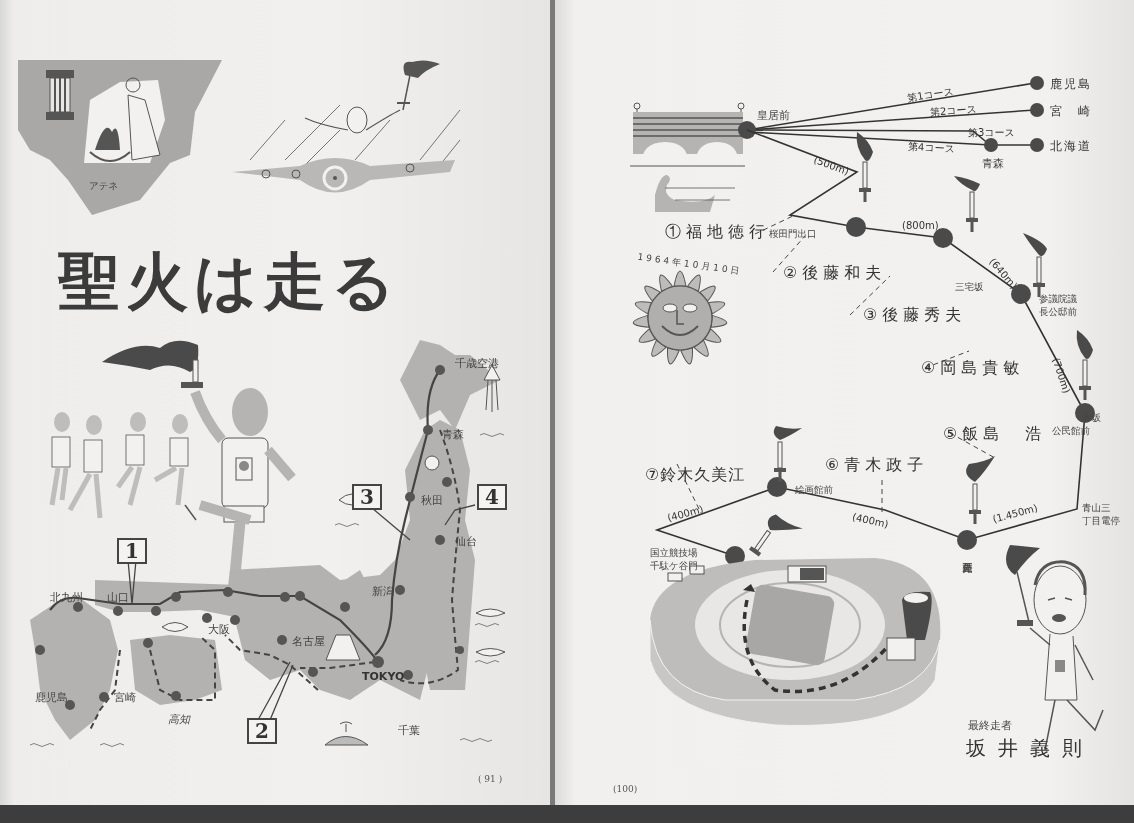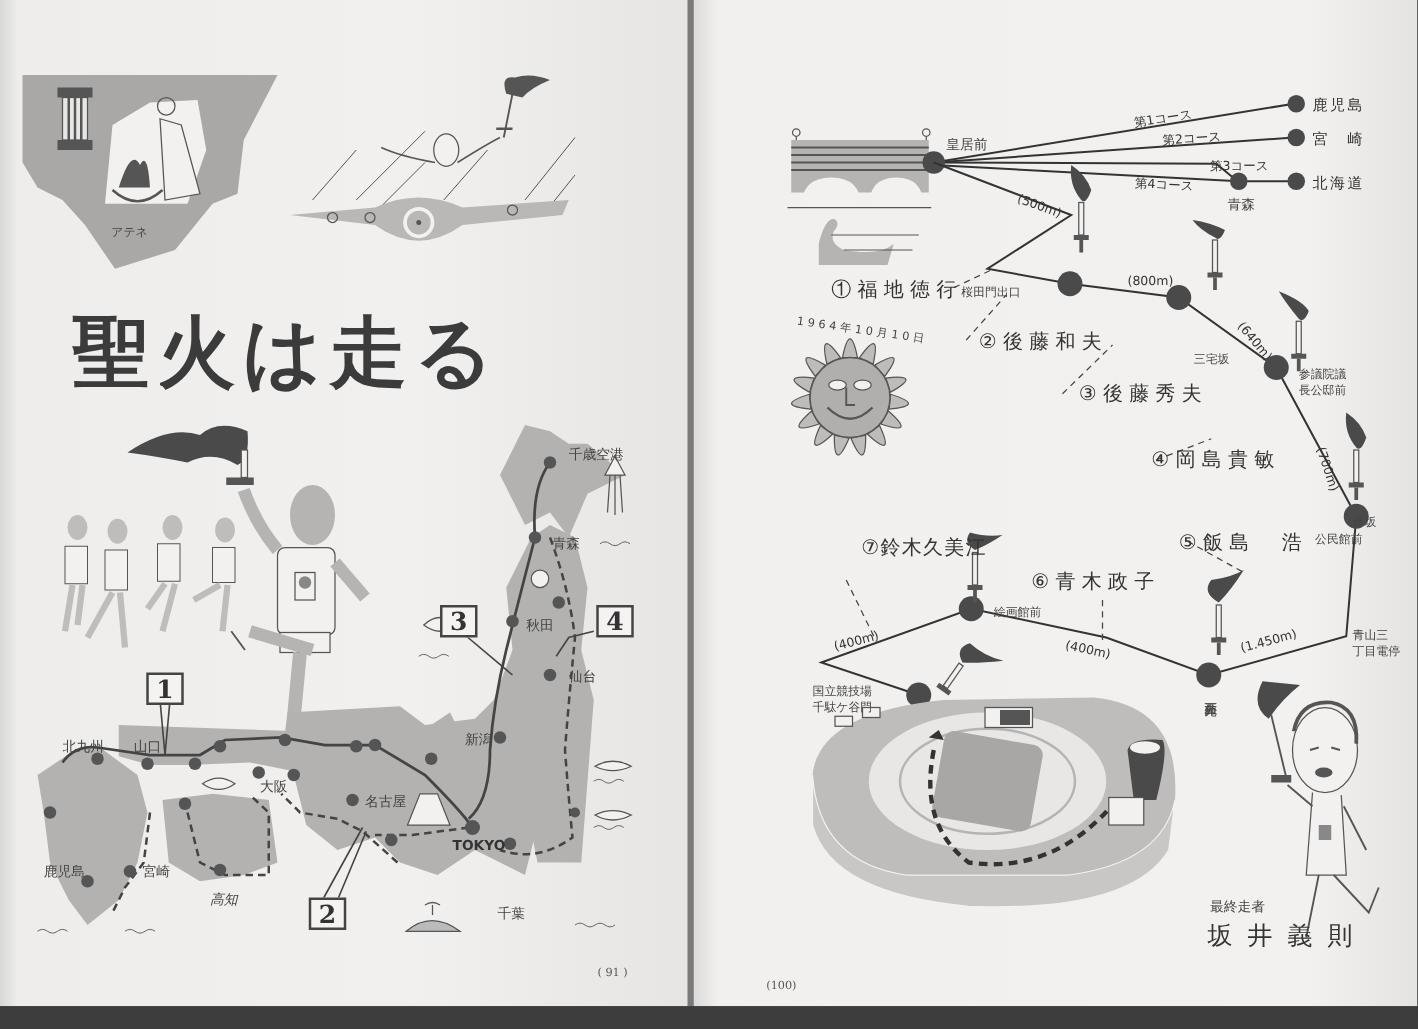--- a/index.html
+++ b/index.html
@@ -415,21 +415,21 @@
     <div class="t lbl-xs" style="left:240px;top:484px;">絵画館前</div>
     <div class="t lbl-xs" style="left:95px;top:547px;">国立競技場</div>
     <div class="t lbl-xs" style="left:95px;top:560px;">千駄ケ谷門</div>
 
     <div class="t runner" style="left:110px;top:222px;font-family:Liberation Serif, serif;">①福地徳行</div>
     <div class="t runner" style="left:228px;top:263px;">②後藤和夫</div>
     <div class="t runner" style="left:308px;top:305px;">③後藤秀夫</div>
     <div class="t runner" style="left:366px;top:358px;">④岡島貴敏</div>
     <div class="t runner" style="left:388px;top:424px;">⑤飯島　浩</div>
     <div class="t runner" style="left:270px;top:455px;">⑥青木政子</div>
-    <div class="t runner" style="left:90px;top:428px;letter-spacing:1px;margin-left:44px;">⑦鈴木久美江</div>
+    <div class="t runner" style="left:90px;top:465px;letter-spacing:1px;">⑦鈴木久美江</div>
 
     <div class="t" style="left:82px;top:258px;font-size:9px;color:#444;transform:rotate(8deg);letter-spacing:3px;">1964年10月10日</div>
 
     <div class="t final-label" style="left:413px;top:718px;">最終走者</div>
     <div class="t final-name" style="left:411px;top:735px;">坂井義則</div>
 
     <div class="t page-num" style="left:58px;top:784px;">(100)</div>
   </div>
 
   <div class="bottom-edge"></div>

